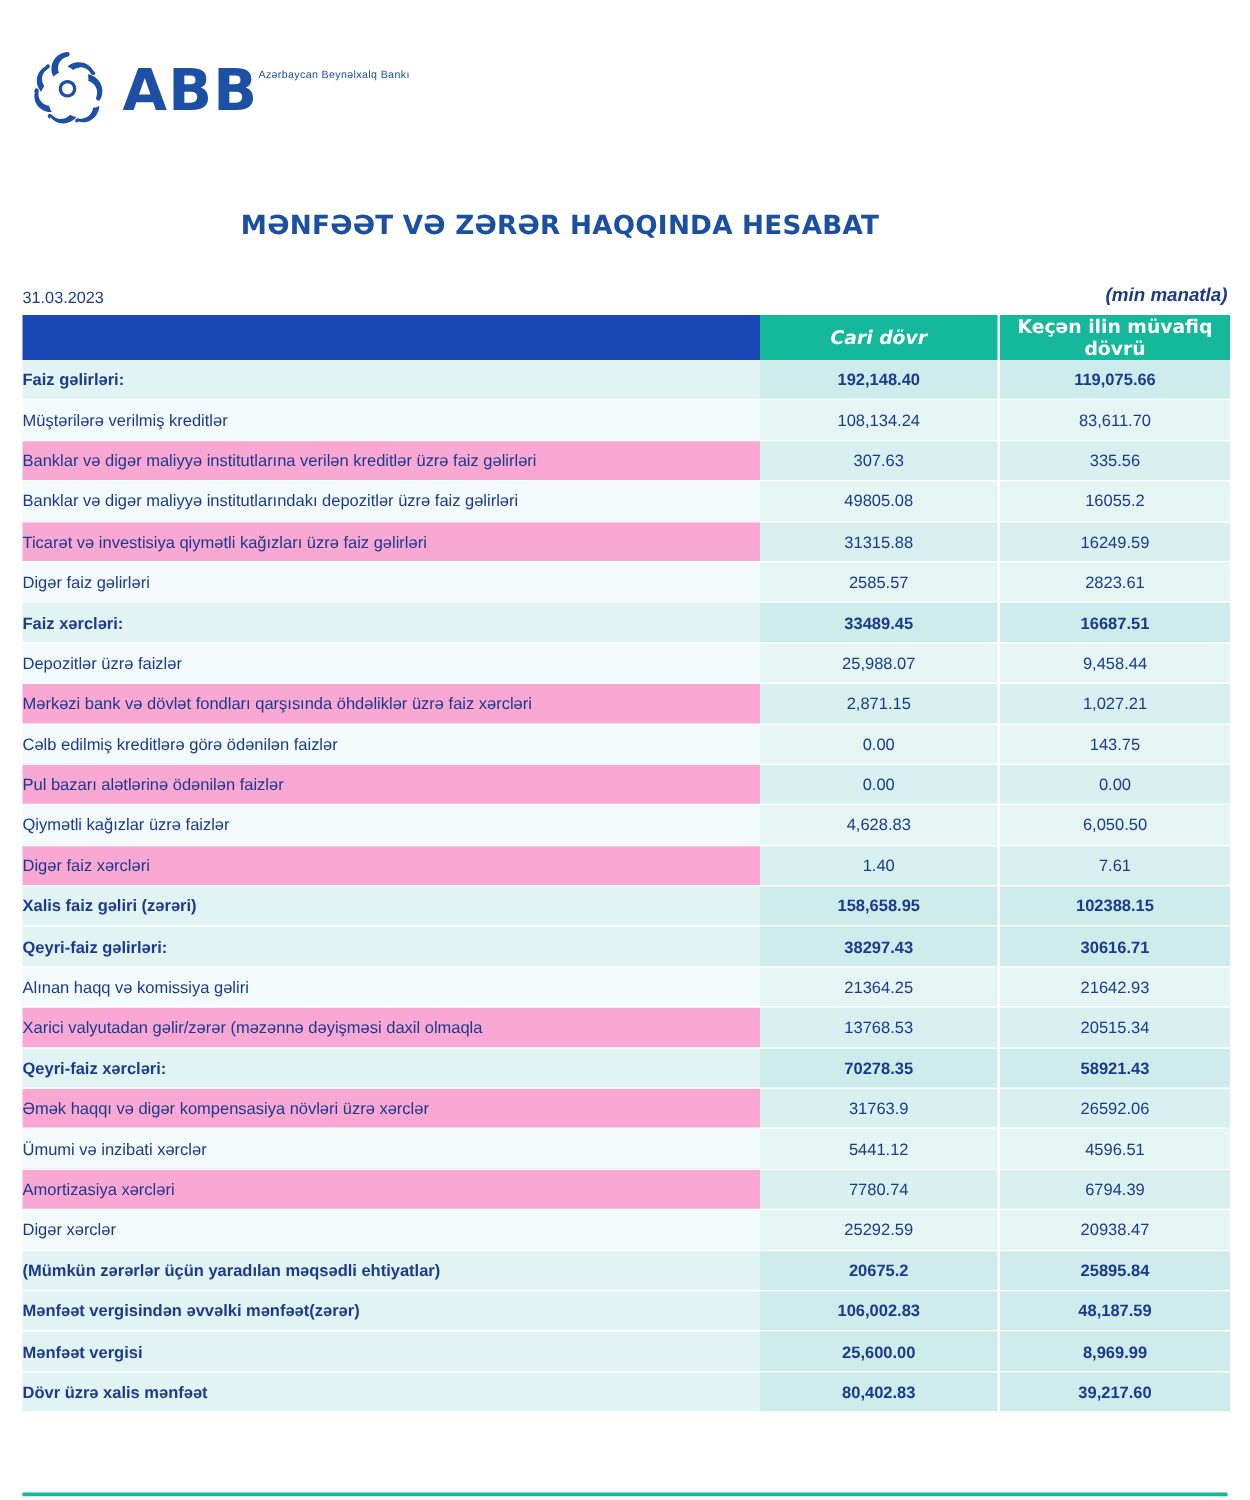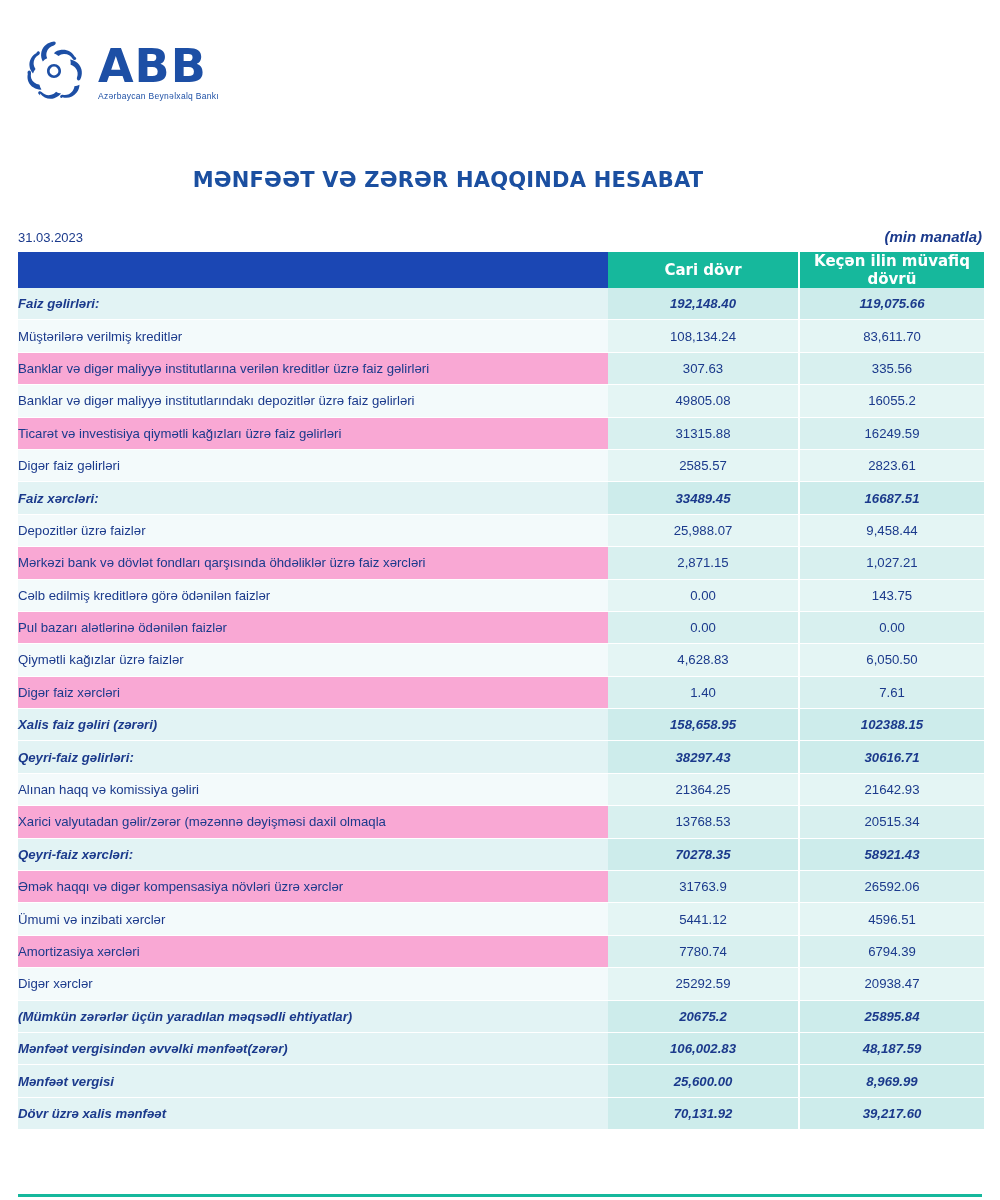--- a/index.html
+++ b/index.html
@@ -30,21 +30,20 @@
     align-items: center;
     gap: 8px;
   }
   .logo-mark {
     width: 72px;
     height: 72px;
     flex: 0 0 auto;
   }
   .logo-text {
     display: flex;
-    flex-direction: column;
     justify-content: center;
     padding-top: 6px;
   }
   .logo-abb {
     font-size: 46px;
     font-weight: bold;
     letter-spacing: 1px;
     color: #1d4fa5;
     line-height: 0.95;
     font-family: "DejaVu Sans", sans-serif;
@@ -101,21 +100,21 @@
   }
   thead th {
     height: 36px;
     color: #ffffff;
     font-size: 15px;
     font-weight: bold;
     vertical-align: middle;
     font-family: "DejaVu Sans", sans-serif;
   }
   th.head-label { background: #1b47b4; width: 590px; }
-  th.head-c1 { background: #16b89c; width: 190px; text-align: center; }
+  th.head-c1 { background: #16b89c; width: 190px; text-align: center; font-style: italic; }
   th.head-c2 { background: #16b89c; width: 184px; text-align: center; border-left: 2px solid #ffffff; margin-top: 25px; }
 
   tbody td {
     height: 31.4px;
     font-size: 13.2px;
     vertical-align: middle;
     border-bottom: 1px solid #ffffff;
   }
   td.label {
     background: #f9a8d4;
@@ -127,22 +126,22 @@
     text-align: center;
     color: #1b3a8c;
   }
   td.val.second {
     background: #d8f0ef;
     border-left: 2px solid #ffffff;
   }
   tr.bold td { font-weight: bold; }
   tr.alt td.label { background: #f3fafb; }
   tr.alt td.val { background: #e4f5f4; }
-  tr.bold td.label { background: #e2f3f4; font-style: italic; }
-  tr.bold td.val { background: #cdeceb; font-style: italic; }
+  tr.bold td.label { background: #e2f3f4; }
+  tr.bold td.val { background: #cdeceb; }
   .footline {
     position: absolute;
     left: 18px;
     top: 1194px;
     width: 964px;
     height: 3px;
     background: #16b89c;
   }
 </style>
 </head>
@@ -308,21 +307,21 @@
             <td class="val">106,002.83</td>
             <td class="val second">48,187.59</td>
           </tr>
           <tr class="bold">
             <td class="label">Mənfəət vergisi</td>
             <td class="val">25,600.00</td>
             <td class="val second">8,969.99</td>
           </tr>
           <tr class="bold">
             <td class="label">Dövr üzrə xalis mənfəət</td>
-            <td class="val">70,131.92</td>
+            <td class="val">80,402.83</td>
             <td class="val second">39,217.60</td>
           </tr>
         </tbody>
     </table>
   </div>
 
   <div class="footline"></div>
 </div>
 
 </body></html>

